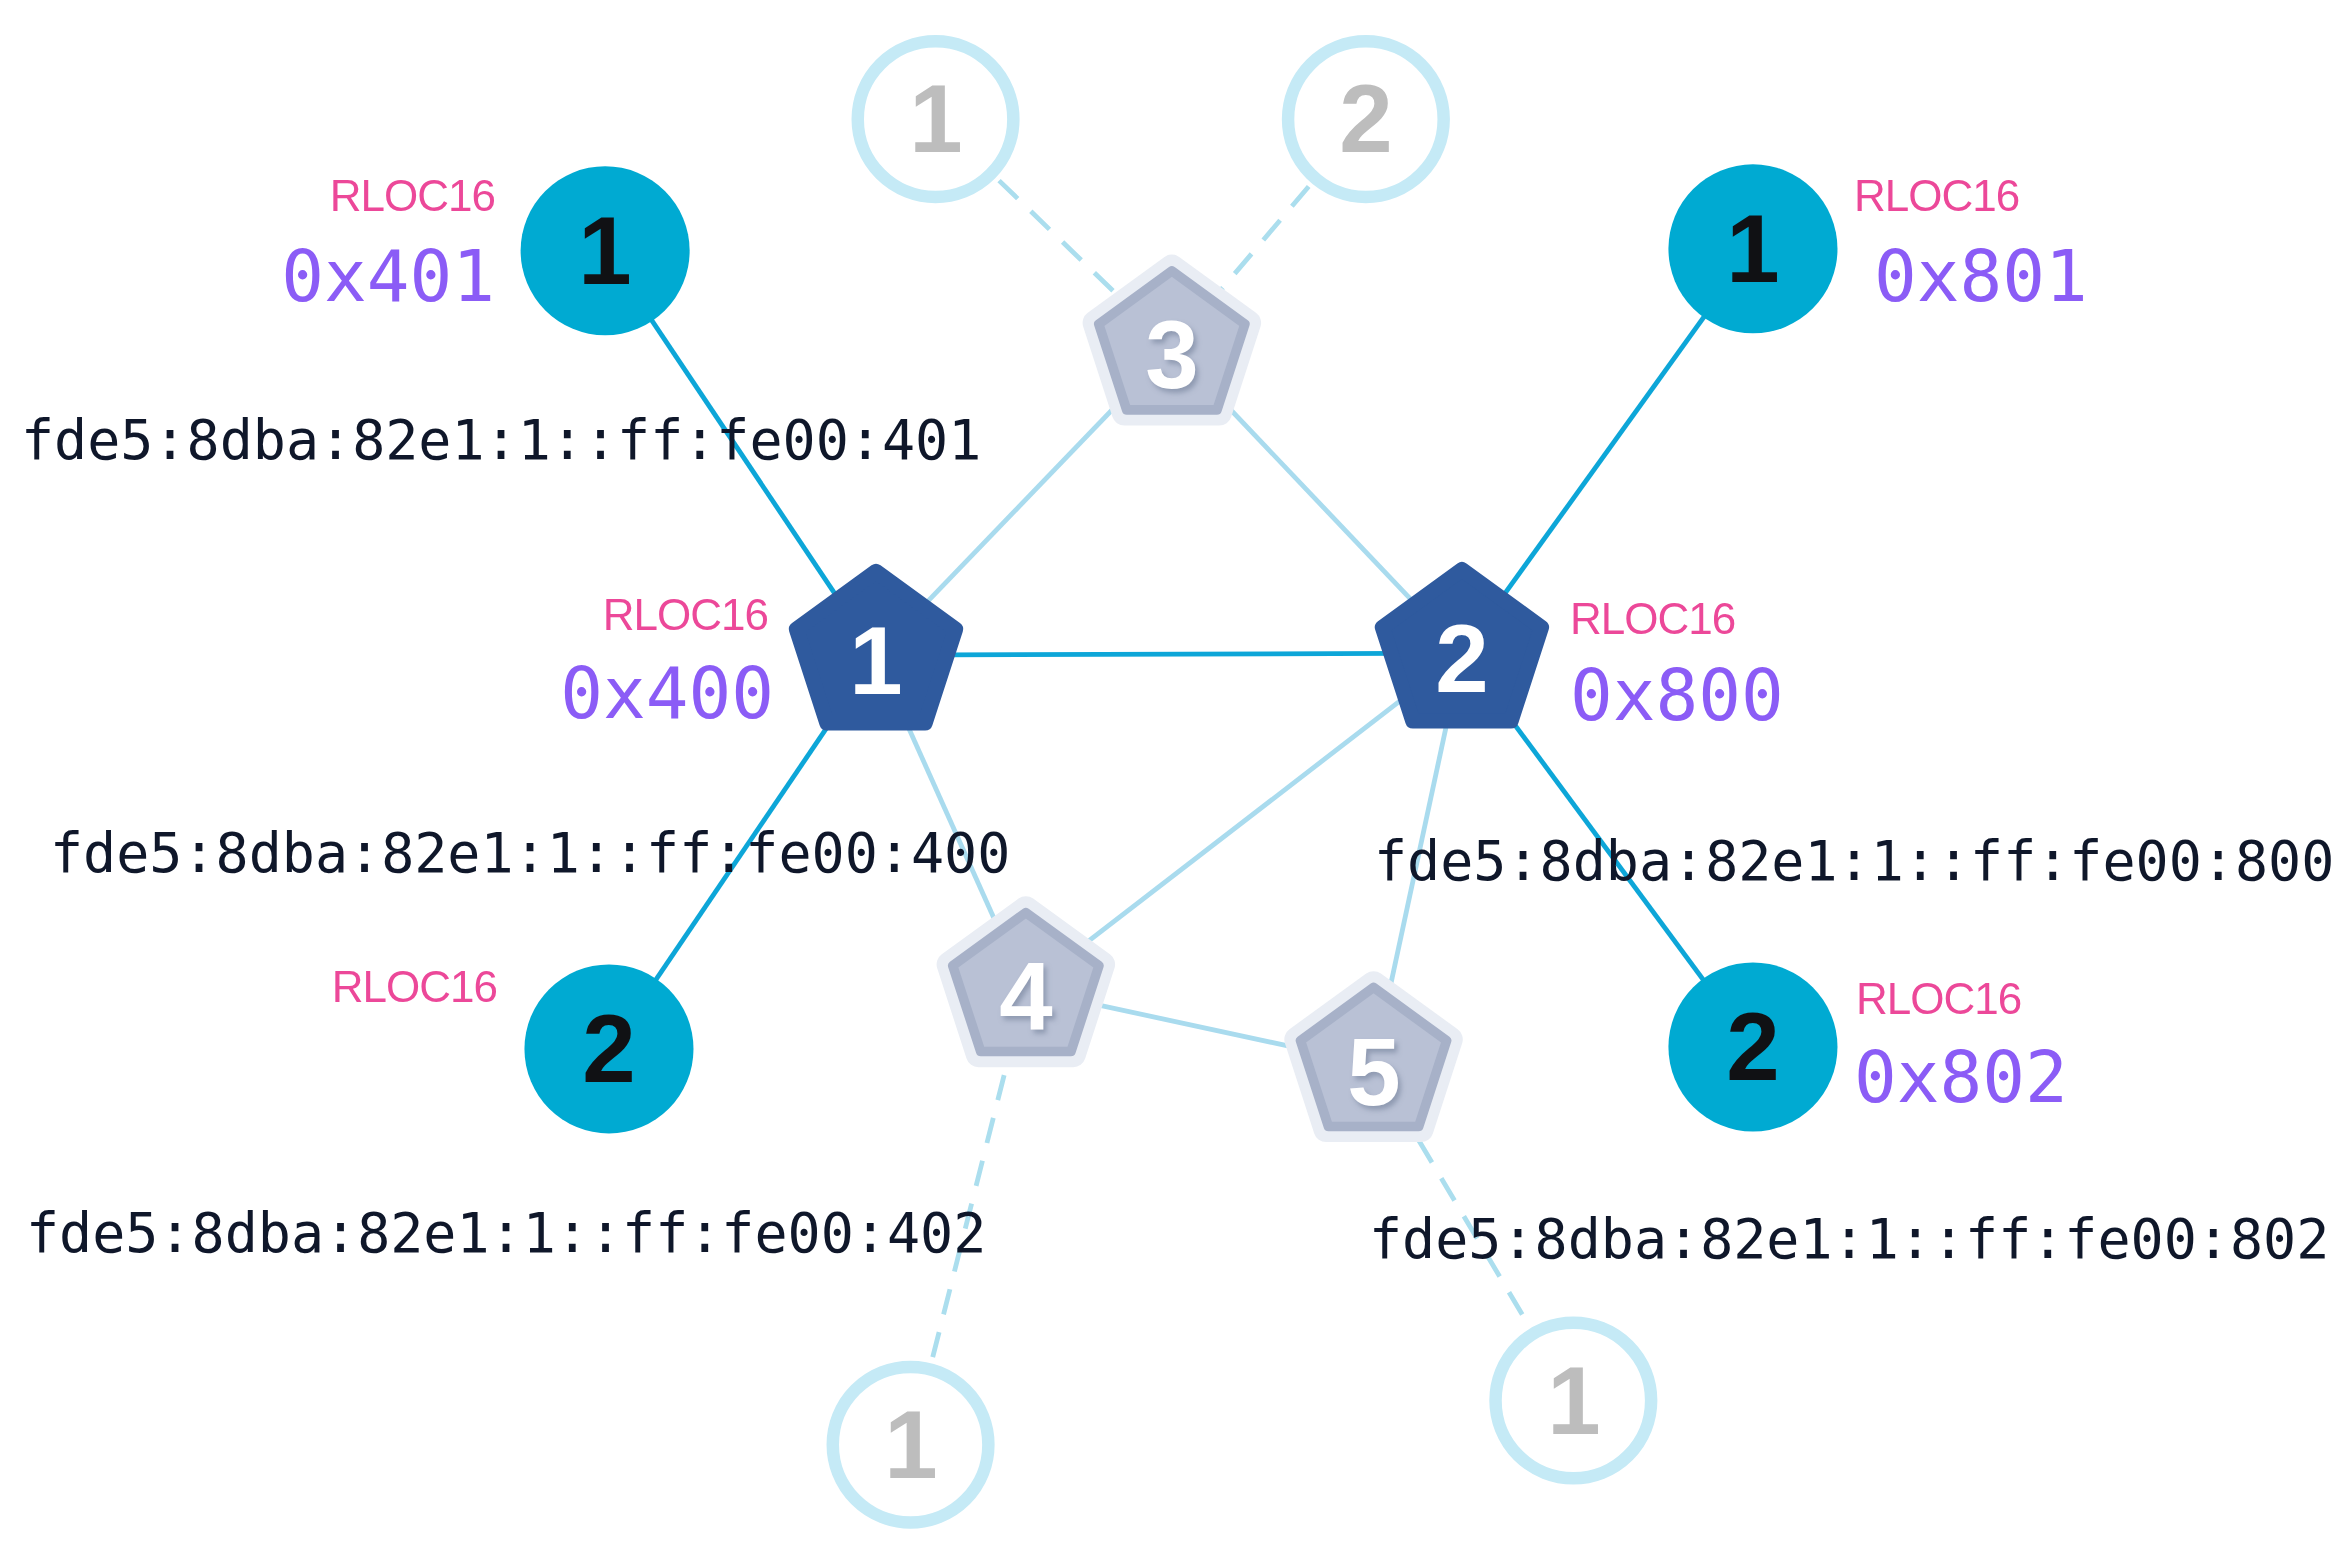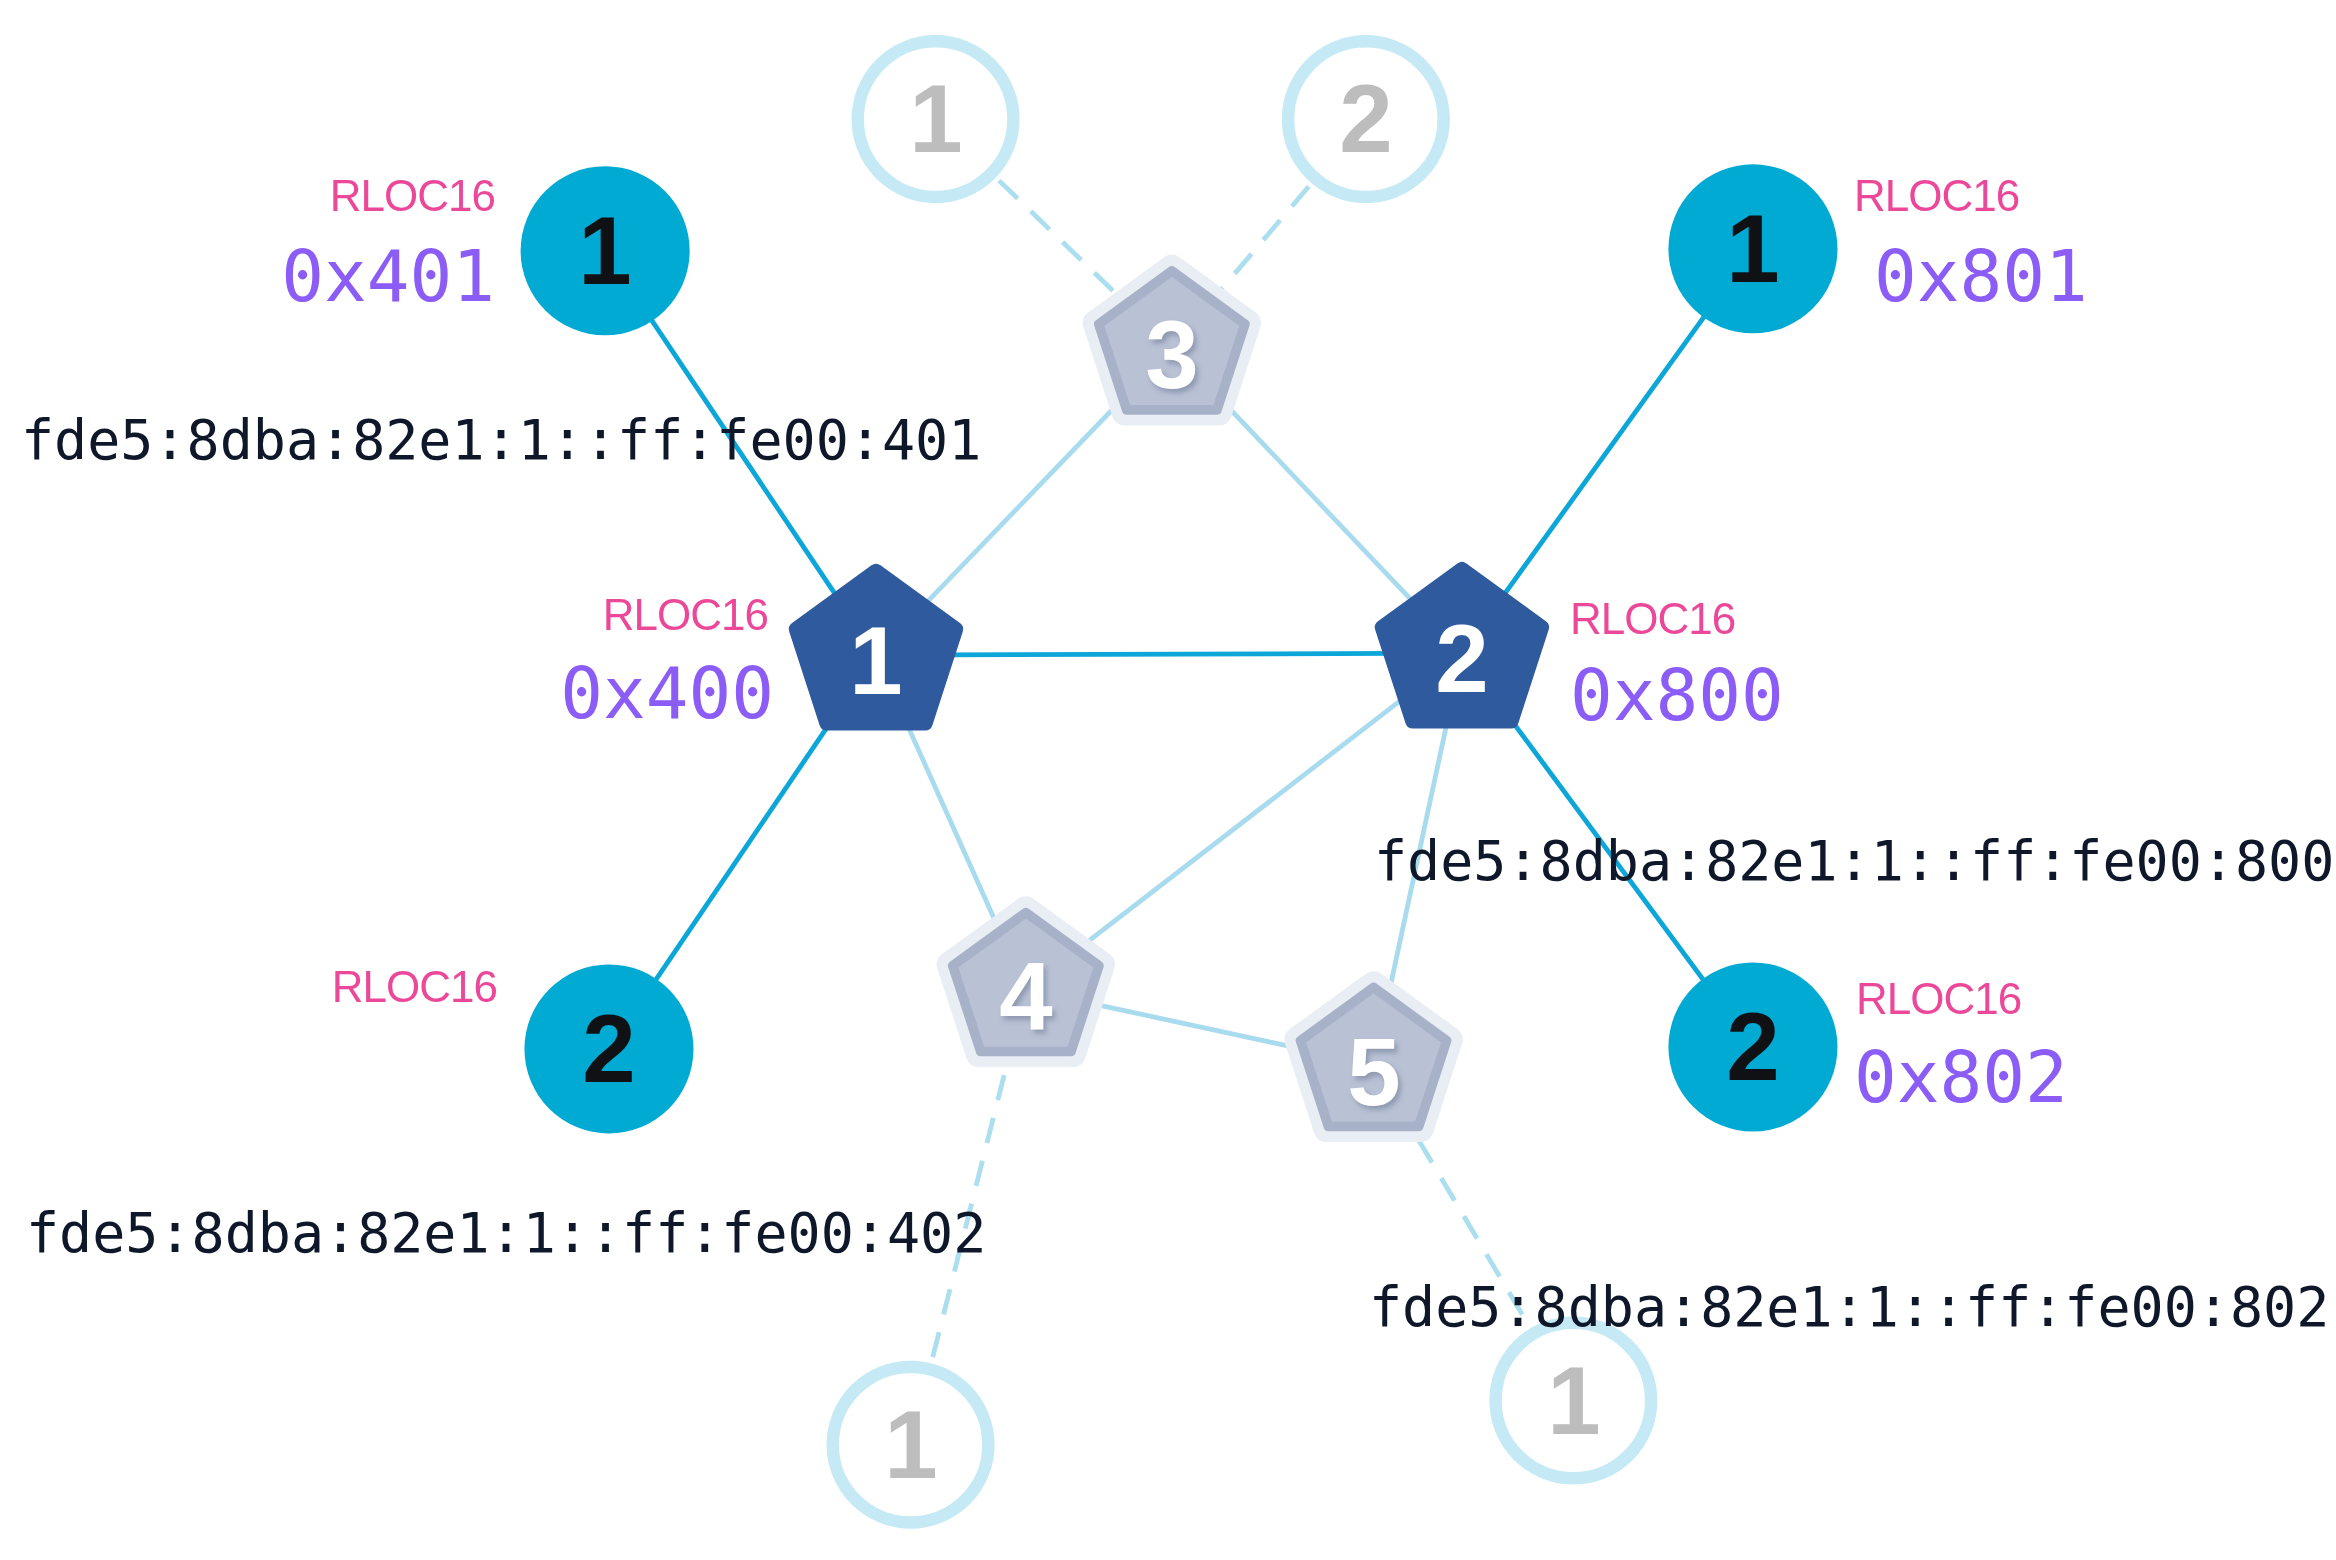--- a/index.html
+++ b/index.html
@@ -143,29 +143,30 @@
   <div class="num num-gray" style="left:1366px; top:121px;">2</div>
   <div class="num num-gray" style="left:911px;  top:1447px;">1</div>
   <div class="num num-gray" style="left:1574px; top:1403px;">1</div>
 
   <div class="lbl-caption align-r" style="right:1841px; top:174px;">RLOC16</div>
   <div class="lbl-value align-r" style="right:1841px; top:241px;">0x401</div>
   <div class="lbl-addr" style="left:21px;    top:365px;">fde5:8dba:82e1:1::ff:fe00:401</div>
 
   <div class="lbl-caption align-r" style="right:1568px; top:593px;">RLOC16</div>
   <div class="lbl-value align-r" style="right:1562px; top:658px;">0x400</div>
+  <div class="lbl-addr" style="left:50px;    top:778px;">fde5:8dba:82e1:1::ff:fe00:400</div>
 
   <div class="lbl-caption" style="left:1570px; top:597px;">RLOC16</div>
   <div class="lbl-value" style="left:1570px; top:660px;">0x800</div>
   <div class="lbl-addr" style="left:1374px; top:786px;">fde5:8dba:82e1:1::ff:fe00:800</div>
 
   <div class="lbl-caption" style="left:1854px; top:174px;">RLOC16</div>
   <div class="lbl-value" style="left:1854px; top:241px;margin-left:20px;">0x801</div>
 
   <div class="lbl-caption align-r" style="right:1839px; top:965px;">RLOC16</div>
   <div class="lbl-addr" style="left:26px;    top:1158px;">fde5:8dba:82e1:1::ff:fe00:402</div>
 
   <div class="lbl-caption" style="left:1856px; top:977px;">RLOC16</div>
   <div class="lbl-value" style="left:1854px; top:1042px;">0x802</div>
-  <div class="lbl-addr" style="left:1369px; top:1232px;">fde5:8dba:82e1:1::ff:fe00:802</div>
+  <div class="lbl-addr" style="left:1369px; top:1164px;">fde5:8dba:82e1:1::ff:fe00:802</div>
 
 </div>
 
 
 </body></html>

